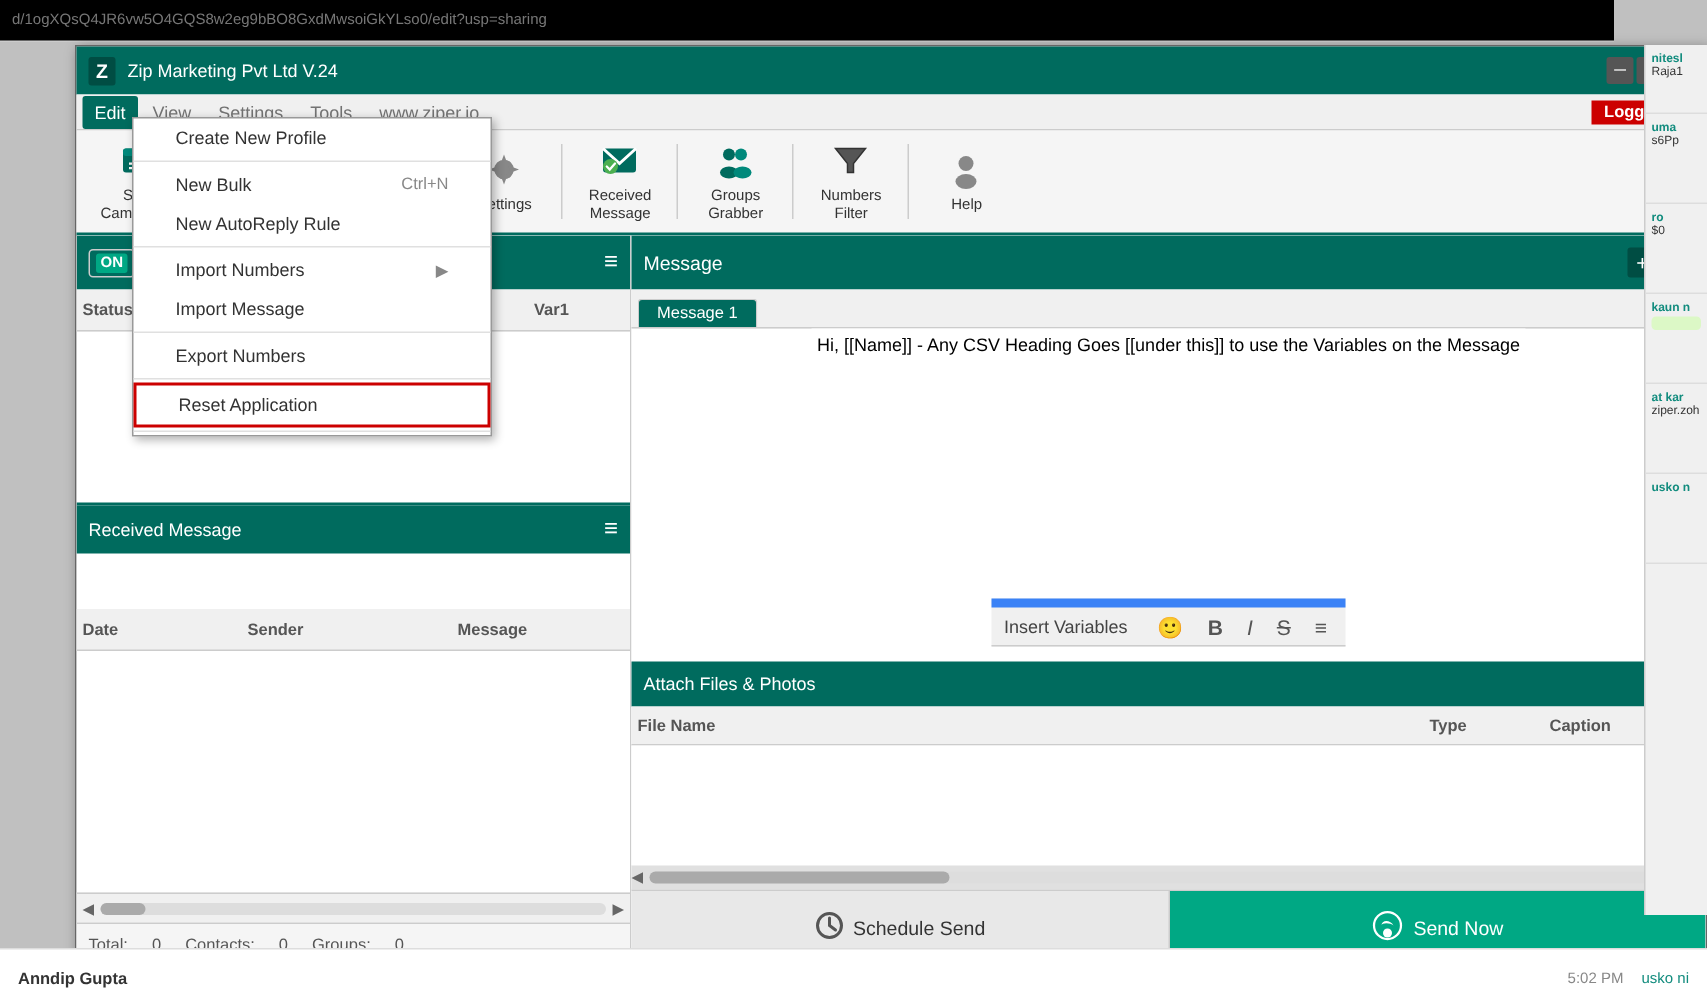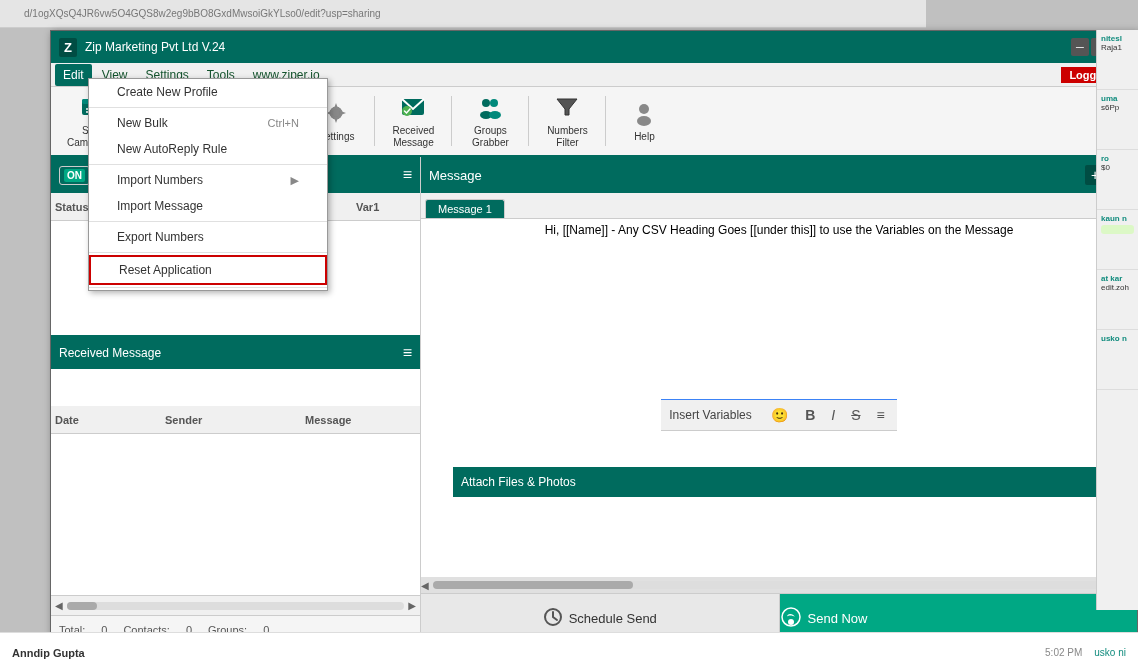--- a/index.html
+++ b/index.html
@@ -14,21 +14,21 @@
     .title-bar-icon { color: #fff; font-weight: bold; font-size: 13px; background: #004d43; padding: 2px 5px; border-radius: 2px; }
     .title-bar-text { color: #fff; font-size: 12px; font-weight: 500; }
     .title-bar-controls { display: flex; gap: 2px; }
     .title-bar-btn { width: 18px; height: 18px; display: flex; align-items: center; justify-content: center; cursor: pointer; font-size: 11px; color: #fff; border: none; background: transparent; }
     .title-bar-btn.close { background: #e81123; border-radius: 2px; }
     .title-bar-btn.minimize { background: #555; border-radius: 2px; }
     .title-bar-btn.maximize { background: #555; border-radius: 2px; }
 
     
     .menu-bar { background: #f0f0f0; height: 24px; display: flex; align-items: center; padding: 0 4px; border-bottom: 1px solid #ccc; flex-shrink: 0; gap: 2px; }
-    .menu-item { padding: 2px 8px; cursor: pointer; font-size: 12px; color: #14532d; border-radius: 2px; height: 22px; display: flex; align-items: center; }
+    .menu-item { padding: 2px 8px; cursor: pointer; font-size: 12px; color: #737373; border-radius: 2px; height: 22px; display: flex; align-items: center; }
     .menu-item:hover, .menu-item.active { background: #006b5e; color: #fff; }
     .logged-off-badge { margin-left: auto; background: #cc0000; color: #fff; font-size: 11px; padding: 2px 8px; font-weight: bold; }
 
     
     .toolbar { background: #f5f5f5; height: 70px; display: flex; align-items: center; padding: 0 8px; border-bottom: 2px solid #006b5e; flex-shrink: 0; gap: 4px; }
     .toolbar-btn { display: flex; flex-direction: column; align-items: center; justify-content: center; padding: 4px 8px; cursor: pointer; border-radius: 3px; min-width: 60px; height: 60px; gap: 4px; border: none; background: transparent; }
     .toolbar-btn-icon { width: 28px; height: 28px; display: flex; align-items: center; justify-content: center; font-size: 20px; }
     .toolbar-btn-label { font-size: 10px; text-align: center; color: #333; line-height: 1.2; }
     .toolbar-divider { width: 1px; height: 50px; background: #ccc; margin: 0 4px; }
 
@@ -68,58 +68,58 @@
     
     .totals-bar { background: #f5f5f5; height: 28px; display: flex; align-items: center; padding: 0 8px; border-top: 1px solid #ccc; font-size: 11px; color: #555; gap: 16px; }
 
     
     .right-panel { flex: 1; display: flex; flex-direction: column; background: #fff; }
     .message-panel-header { background: #006b5e; color: #fff; height: 36px; display: flex; align-items: center; padding: 0 8px; font-size: 13px; font-weight: 500; }
     .message-panel-header .plus-minus { margin-left: auto; display: flex; gap: 4px; }
     .plus-btn, .minus-btn { width: 20px; height: 20px; background: #004d43; color: #fff; display: flex; align-items: center; justify-content: center; cursor: pointer; font-size: 14px; border-radius: 2px; }
     .message-tabs { display: flex; background: #f0f0f0; border-bottom: 1px solid #ccc; height: 26px; align-items: flex-end; padding: 0 4px; }
     .message-tab { padding: 3px 12px; cursor: pointer; font-size: 11px; border: 1px solid #ccc; border-bottom: none; background: #006b5e; color: #fff; border-radius: 3px 3px 0 0; margin-right: 2px; }
-    .message-toolbar { background: #f0f0f0; height: 32px; display: flex; align-items: center; padding: 0 8px; border-top: 1px solid #3b82f6; border-bottom: 1px solid #ccc; gap: 8px; font-size: 12px; color: #555; }
+    .message-toolbar { background: #f0f0f0; height: 32px; display: flex; align-items: center; padding: 0 8px; border-top: 6px solid #3b82f6; border-bottom: 1px solid #ccc; gap: 8px; font-size: 12px; color: #555; }
     .msg-toolbar-btn { cursor: pointer; font-size: 14px; color: #555; border: none; background: transparent; padding: 2px 4px; }
-    .attach-header { background: #006b5e; color: #fff; height: 30px; display: flex; align-items: center; padding: 0 8px; font-size: 12px; font-weight: 500; margin-left: 32px; }
+    .attach-header { background: #006b5e; color: #fff; height: 30px; display: flex; align-items: center; padding: 0 8px; font-size: 12px; font-weight: 500; }
     .attach-header-menu { margin-left: auto; cursor: pointer; font-size: 16px; }
     .attach-table-header { display: flex; background: #f0f0f0; border-bottom: 1px solid #ccc; height: 26px; align-items: center; padding: 0 4px; font-size: 11px; font-weight: 600; color: #555; }
     .attach-col-filename { flex: 1; }
     .attach-col-type { width: 80px; }
     .attach-col-caption { width: 100px; }
     .attach-body { flex: 1; overflow-y: auto; min-height: 80px; background: #fff; }
     .attach-scrollbar { height: 16px; background: #e0e0e0; display: flex; align-items: center; }
     .attach-scroll-inner { flex: 1; height: 8px; background: #ddd; margin: 0 4px; border-radius: 4px; }
     .attach-scroll-thumb { width: 200px; height: 8px; background: #aaa; border-radius: 4px; }
 
     
     .send-bar { height: 50px; display: flex; background: #f0f0f0; border-top: 1px solid #ccc; }
     .schedule-btn { flex: 1; background: #e8e8e8; display: flex; align-items: center; justify-content: center; gap: 6px; cursor: pointer; border: none; border-right: 1px solid #ccc; font-size: 13px; color: #333; }
-    .send-now-btn { flex: 1; background: #00a884; display: flex; align-items: center; justify-content: flex-start; gap: 6px; cursor: pointer; border: none; font-size: 13px; color: #fff; font-weight: 500; }
+    .send-now-btn { flex: 1; background: #00a884; display: flex; align-items: center; justify-content: center; gap: 6px; cursor: pointer; border: none; font-size: 13px; color: #fff; font-weight: 500; }
 
     
     .status-bar { background: #e0e0e0; height: 26px; display: flex; align-items: center; padding: 0 8px; gap: 4px; flex-shrink: 0; border-top: 1px solid #bbb; }
     .status-badge { padding: 2px 8px; font-size: 11px; border-radius: 2px; }
     .status-connected { background: #006b5e; color: #fff; }
     .status-not-ready { background: #999; color: #fff; }
     .status-account { background: #888; color: #fff; }
 
     
     .dropdown-menu { position: absolute; top: 78px; left: 88px; width: 240px; background: #fff; border: 1px solid #999; box-shadow: 2px 2px 6px rgba(0,0,0,0.3); z-index: 1000; }
     .dropdown-item { padding: 6px 28px; cursor: pointer; font-size: 12px; color: #333; display: flex; align-items: center; justify-content: space-between; }
     .dropdown-item.highlighted { border: 2px solid #cc0000; }
     .dropdown-divider { height: 1px; background: #e0e0e0; margin: 2px 0; }
     .dropdown-shortcut { color: #888; font-size: 11px; }
     .submenu-arrow { color: #888; font-size: 11px; }
 
     .message-area { flex: 1; display: flex; flex-direction: column; min-height: 0; align-items: center; }
     .message-content-area { flex: 1; overflow-y: auto; padding: 4px; background: #fff; min-height: 120px; max-height: 180px; }
 
     
-    .url-bar { position: absolute; top: 0; left: 0; width: 926px; height: 28px; background: #e5e5e5; display: flex; align-items: center; padding: 0 24px; border-bottom: 1px solid #ccc; font-size: 11px; color: #555; gap: 8px; z-index: 0; }
+    .url-bar { position: absolute; top: 0; left: 0; width: 1076px; height: 28px; background: #000000; display: flex; align-items: center; padding: 0 8px; border-bottom: 1px solid #ccc; font-size: 11px; color: #555; gap: 8px; z-index: 0; }
   </style>
 </head>
 <body>
 
 <div class="url-bar">
   <span style="color:#777; font-size:10px;">d/1ogXQsQ4JR6vw5O4GQS8w2eg9bBO8GxdMwsoiGkYLso0/edit?usp=sharing</span>
 </div>
 
 <div class="app-window">
 
@@ -318,20 +318,25 @@
           <button class="msg-toolbar-btn" style="font-style:italic;">I</button>
           <button class="msg-toolbar-btn" style="text-decoration:line-through;">S</button>
           <button class="msg-toolbar-btn">≡</button>
         </div>
       </div>
 
       <div style="display:flex; flex-direction:column; flex-shrink:0;">
         <div class="attach-header">
           <span>Attach Files &amp; Photos</span>
           <span class="attach-header-menu">≡</span>
+        </div>
+        <div class="attach-table-header">
+          <span class="attach-col-filename">File Name</span>
+          <span class="attach-col-type">Type</span>
+          <span class="attach-col-caption">Caption</span>
         </div>
         <div class="attach-body" style="height:90px;"></div>
         <div class="attach-scrollbar">
           <span style="font-size:10px; color:#666; cursor:pointer;">◀</span>
           <div class="attach-scroll-inner">
             <div class="attach-scroll-thumb"></div>
           </div>
           <span style="font-size:10px; color:#666; cursor:pointer;">▶</span>
         </div>
       </div>
@@ -393,39 +398,39 @@
     <span>Export Numbers</span>
   </div>
   <div class="dropdown-divider"></div>
   <div class="dropdown-item highlighted" style="border: 2px solid #cc0000;">
     <span>Reset Application</span>
   </div>
   <div class="dropdown-divider"></div>
 </div>
 
 <div style="position:absolute; right:0; top:30px; width:42px; height:580px; background:#f0f0f0; overflow:hidden; border-left:1px solid #ccc; z-index:500;">
-  <div style="height:60px; padding:4px; border-bottom:1px solid #ddd; overflow:hidden;">
+  <div style="height:46px; padding:4px; border-bottom:1px solid #ddd; overflow:hidden;">
     <div style="font-size:8px; color:#128C7E; font-weight:bold;">nitesl</div>
     <div style="font-size:8px; color:#333;">Raja1</div>
   </div>
   <div style="height:60px; padding:4px; border-bottom:1px solid #ddd; overflow:hidden;">
     <div style="font-size:8px; color:#128C7E; font-weight:bold;">uma</div>
     <div style="font-size:8px; color:#333;">s6Pp</div>
   </div>
   <div style="height:60px; padding:4px; border-bottom:1px solid #ddd; overflow:hidden;">
     <div style="font-size:8px; color:#128C7E; font-weight:bold;">ro</div>
     <div style="font-size:8px; color:#333;">$0</div>
   </div>
   <div style="height:60px; padding:4px; border-bottom:1px solid #ddd; overflow:hidden;">
     <div style="font-size:8px; color:#128C7E; font-weight:bold;">kaun n</div>
     <div style="font-size:8px; color:#dcf8c6; background:#dcf8c6; border-radius:3px; margin-top:2px;">&nbsp;</div>
   </div>
   <div style="height:60px; padding:4px; border-bottom:1px solid #ddd; overflow:hidden;">
     <div style="font-size:8px; color:#128C7E; font-weight:bold;">at kar</div>
-    <div style="font-size:8px; color:#333;">edit.zoh</div>
+    <div style="font-size:8px; color:#333;">ziper.zoh</div>
   </div>
   <div style="height:60px; padding:4px; border-bottom:1px solid #ddd; overflow:hidden;">
     <div style="font-size:8px; color:#128C7E; font-weight:bold;">usko n</div>
   </div>
 </div>
 
 <div style="position:absolute; bottom:0; left:0; width:1138px; height:40px; background:#fff; border-top:1px solid #ddd; display:flex; align-items:center; padding:0 12px; gap:12px; z-index:200;">
   <span style="font-size:11px; font-weight:bold; color:#333;">Anndip Gupta</span>
   <span style="font-size:10px; color:#888; margin-left:auto;">5:02 PM</span>
   <span style="font-size:10px; color:#128C7E;">usko ni</span>

